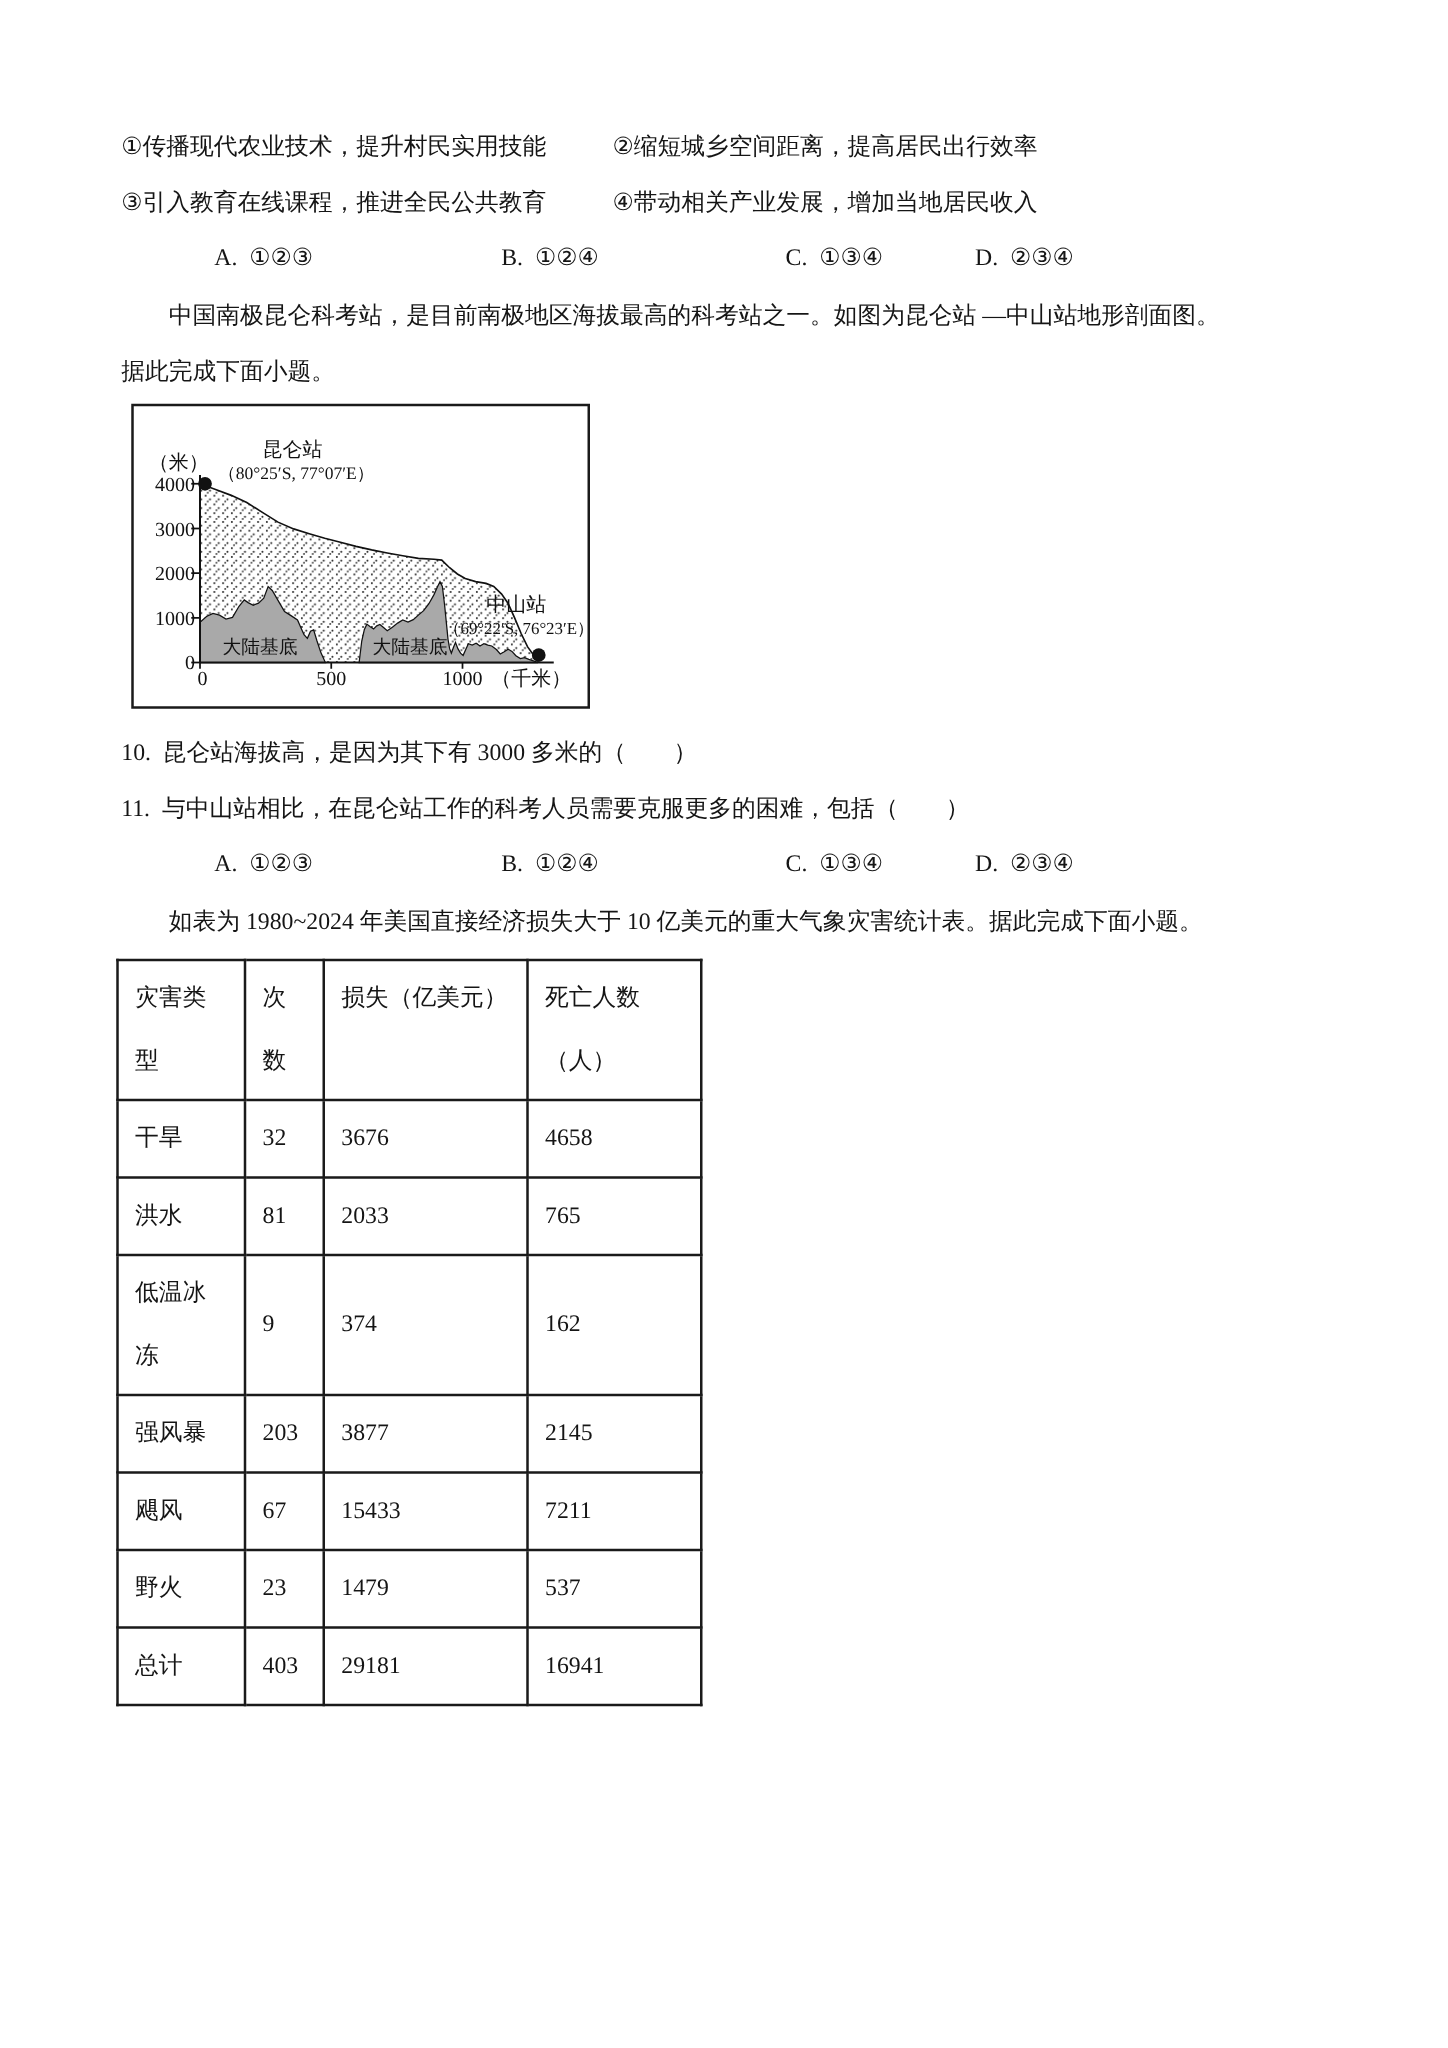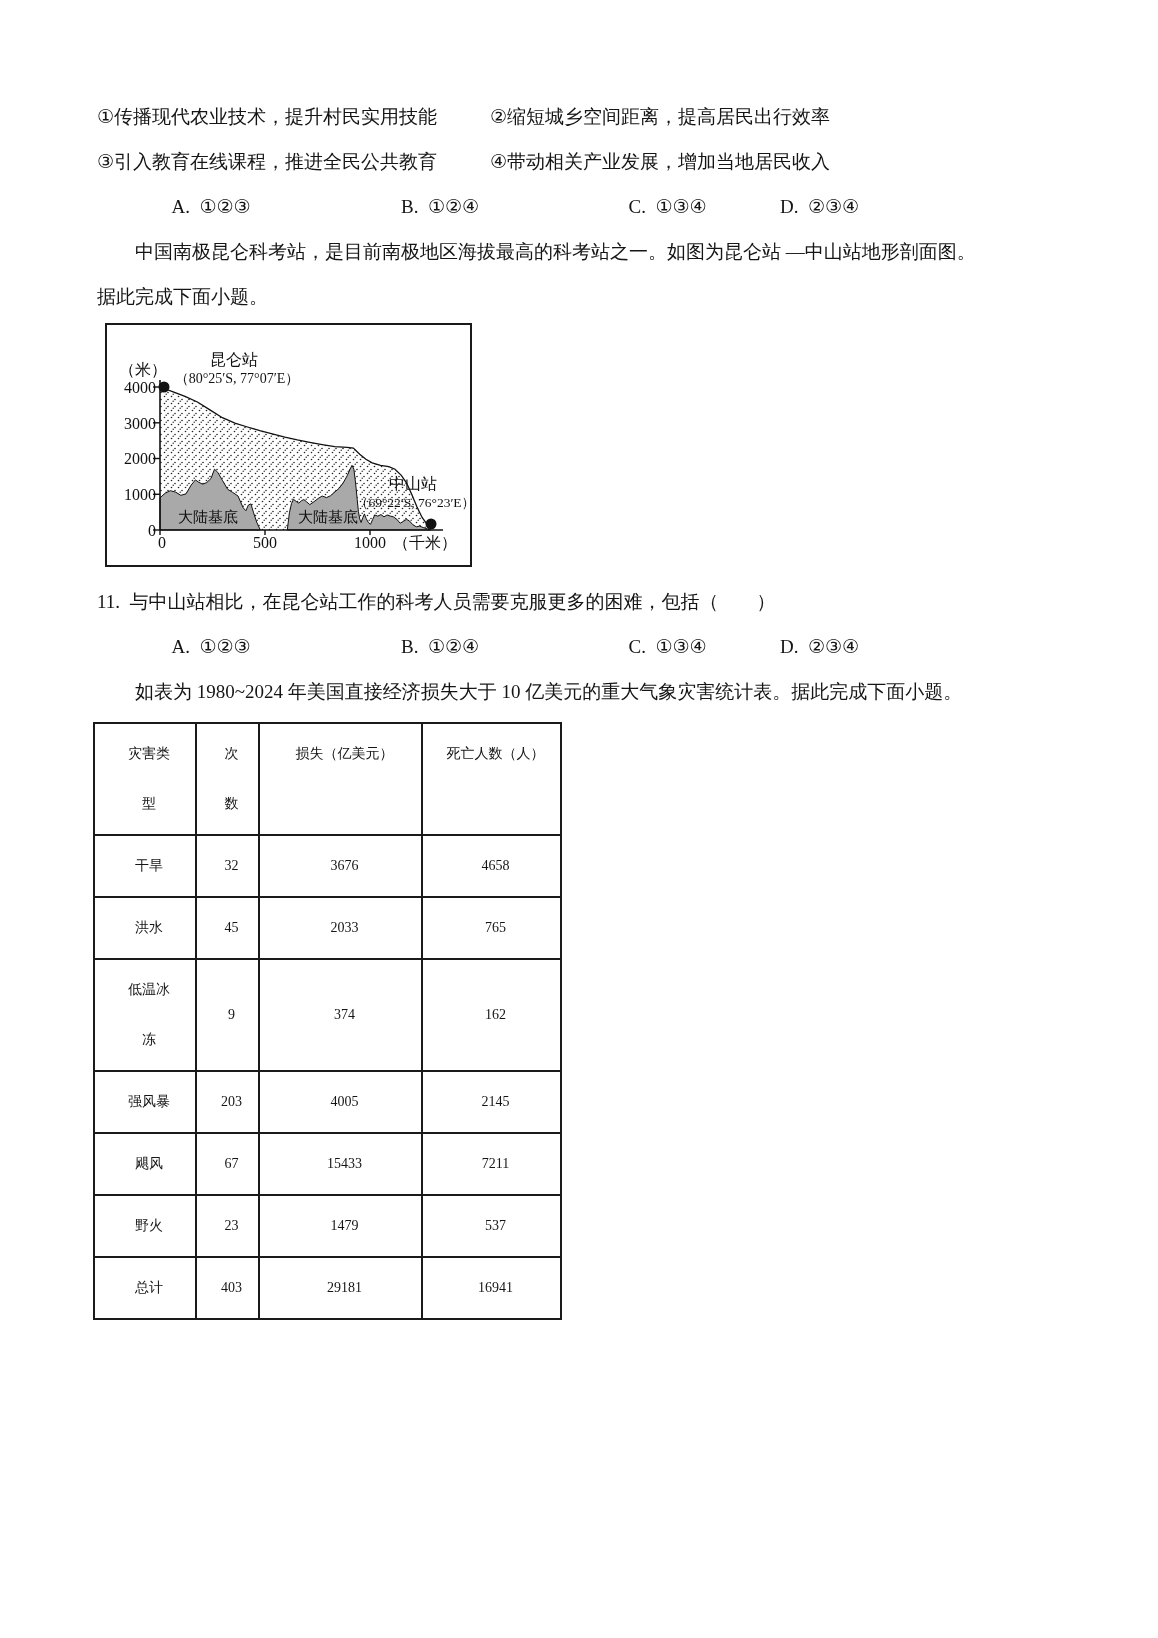--- a/index.html
+++ b/index.html
@@ -13,22 +13,22 @@
   .row4 > span:nth-child(1){display:inline-block;width:228px;}
   .row4 > span:nth-child(2){display:inline-block;width:230px;}
   .row4 > span:nth-child(3){display:inline-block;width:225px;}
   .rowopt4 > span:nth-child(1){display:inline-block;width:223px;}
   .rowopt4 > span:nth-child(2){display:inline-block;width:210px;}
   .rowopt4 > span:nth-child(3){display:inline-block;width:215px;}
   .chart-box{width:363px;height:240px;border:2px solid #1a1a1a;margin:4px 0 12px 8px;}
   .chart-box svg{display:block;overflow:visible;}
   svg text{font-family:"Liberation Serif","DejaVu Sans",serif;fill:#111;}
   table.disaster{border-collapse:collapse;margin:8px 0 0 -4px;table-layout:fixed;width:467px;}
-  table.disaster td,table.disaster th{border:2px solid #1a1a1a;font-weight:normal;text-align:center;
-       line-height:50px;padding:5px 5px 5px 13px;white-space:pre-line;font-size:14px;}
+  table.disaster td,table.disaster th{border:2px solid #1a1a1a;font-weight:normal;text-align:left;
+       line-height:50px;padding:5px 5px 5px 13px;white-space:pre-line;font-size:19px;}
   td.c1{padding-right:18px;}
   tr.hdr th{vertical-align:top;}
   td{vertical-align:middle;}
   th.nw,td.nw{white-space:nowrap;}
 </style>
 </head>
 <body>
 
 <div class="content">
 
@@ -98,20 +98,21 @@
       <text x="127" y="40" font-size="16" text-anchor="middle">昆仑站</text>
       <text x="130" y="58" font-size="14" text-anchor="middle">（80°25′S, 77°07′E）</text>
       <text x="306" y="164" font-size="16" text-anchor="middle">中山站</text>
       <text x="308" y="182" font-size="13.5" text-anchor="middle">（69°22′S, 76°23′E）</text>
 
       <text x="101" y="197" font-size="15" text-anchor="middle">大陆基底</text>
       <text x="221" y="197" font-size="15" text-anchor="middle">大陆基底</text>
     </svg>
   </div>
 
+  <div class="line">10.  昆仑站海拔高，是因为其下有 3000 多米的（　　）</div>
 
   <div class="line">11.  与中山站相比，在昆仑站工作的科考人员需要克服更多的困难，包括（　　）</div>
   <div class="line row4">
     <span>A.  ①②③</span>
     <span>B.  ①②④</span>
     <span>C.  ①③④</span>
     <span>D.  ②③④</span>
   </div>
 
   <div class="line indent">如表为 1980~2024 年美国直接经济损失大于 10 亿美元的重大气象灾害统计表。据此完成下面小题。</div>
@@ -133,35 +134,35 @@
       <th class="nw">死亡人数（人）</th>
     </tr>
     <tr>
       <td class="c1">干旱</td>
       <td>32</td>
       <td>3676</td>
       <td>4658</td>
     </tr>
     <tr>
       <td class="c1">洪水</td>
-      <td>45</td>
+      <td>81</td>
       <td>2033</td>
       <td>765</td>
     </tr>
     <tr>
       <td class="c1">低温冰
 冻</td>
       <td>9</td>
       <td>374</td>
       <td>162</td>
     </tr>
     <tr>
       <td class="c1">强风暴</td>
       <td>203</td>
-      <td>4005</td>
+      <td>3877</td>
       <td>2145</td>
     </tr>
     <tr>
       <td class="c1">飓风</td>
       <td>67</td>
       <td>15433</td>
       <td>7211</td>
     </tr>
     <tr>
       <td class="c1">野火</td>

